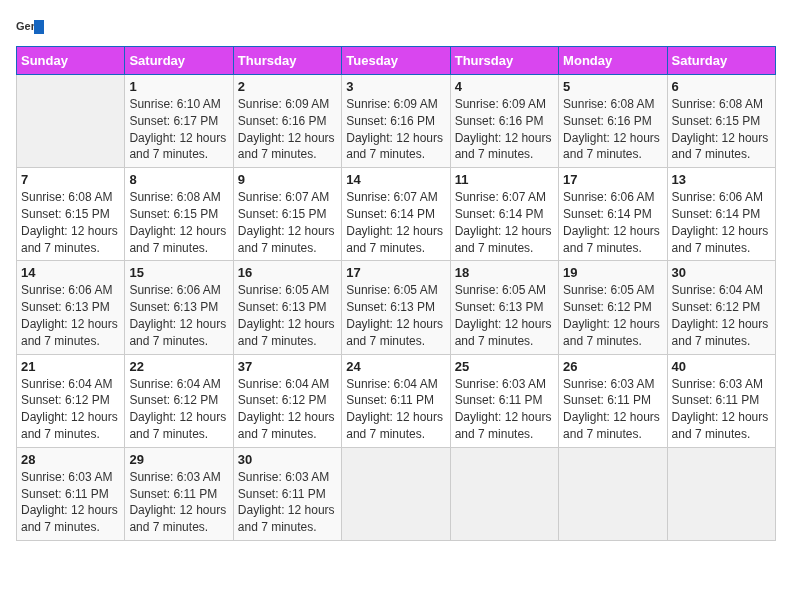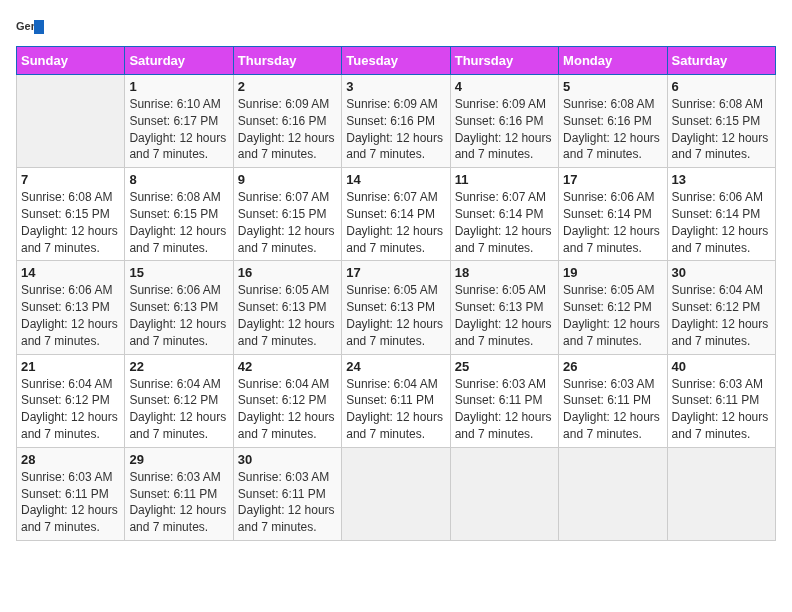--- a/index.html
+++ b/index.html
@@ -210,21 +210,21 @@
       <tr>
         <td>
           <div class="day-number">21</div>
           <div class="day-info">Sunrise: 6:04 AM<br>Sunset: 6:12 PM<br>Daylight: 12 hours<br>and 7 minutes.</div>
         </td>
         <td>
           <div class="day-number">22</div>
           <div class="day-info">Sunrise: 6:04 AM<br>Sunset: 6:12 PM<br>Daylight: 12 hours<br>and 7 minutes.</div>
         </td>
         <td>
-          <div class="day-number">42</div>
+          <div class="day-number">37</div>
           <div class="day-info">Sunrise: 6:04 AM<br>Sunset: 6:12 PM<br>Daylight: 12 hours<br>and 7 minutes.</div>
         </td>
         <td>
           <div class="day-number">24</div>
           <div class="day-info">Sunrise: 6:04 AM<br>Sunset: 6:11 PM<br>Daylight: 12 hours<br>and 7 minutes.</div>
         </td>
         <td>
           <div class="day-number">25</div>
           <div class="day-info">Sunrise: 6:03 AM<br>Sunset: 6:11 PM<br>Daylight: 12 hours<br>and 7 minutes.</div>
         </td>

